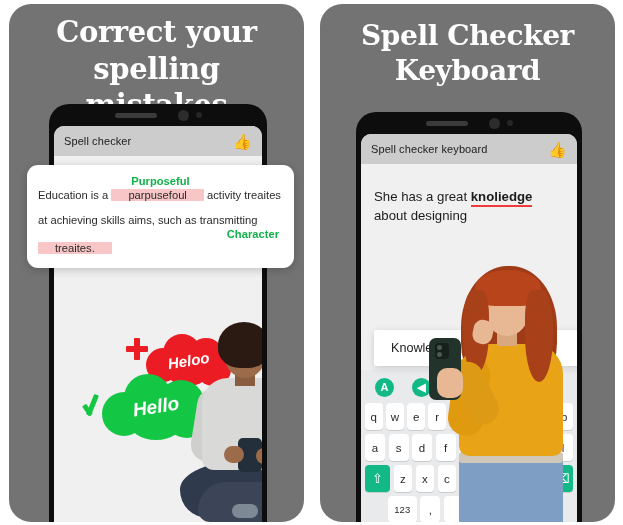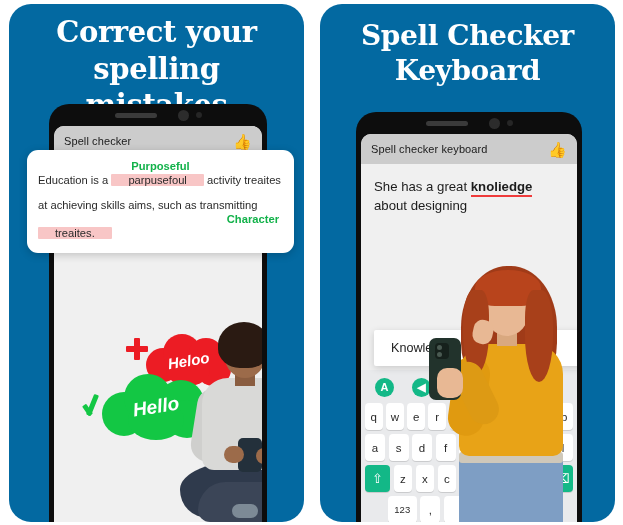--- a/index.html
+++ b/index.html
@@ -8,21 +8,21 @@
     background:#ffffff;
     font-family:"Liberation Sans", sans-serif;
     overflow:hidden;
     position:relative;
   }
   .stage { position:relative; width:623px; height:525px; display:flex; }
 
   
   .panel {
     position:relative;
-    background:#0369a1;
+    background:#737373;
     border-radius:22px;
     overflow:hidden;
     flex:0 0 auto;
   }
   #panel-left  { width:295px; height:518px; margin:4px 0 0 9px; }
   #panel-right { width:295px; height:518px; margin:4px 0 0 16px; }
 
   
   .headline {
     position:absolute; left:0; right:0; top:10px;
@@ -66,21 +66,21 @@
   .appbar {
     height:30px; background:#cccccc;
     display:flex; align-items:center; justify-content:space-between;
     padding:0 10px;
   }
   .appbar-title { font-size:11px; color:#1a1a1a; letter-spacing:.1px; }
   .thumb { font-size:15px; color:#111; line-height:1; }
 
   
   .spell-card {
-    position:absolute; left:18px; top:146px;
+    position:absolute; left:18px; top:161px;
     width:267px;
     background:#ffffff;
     border-radius:11px;
     box-shadow:0 2px 9px rgba(0,0,0,.20);
     padding:9px 11px 12px 11px;
     z-index:6;
     font-size:11.2px;
     color:#2a2a2a;
     line-height:1.26;
   }
@@ -181,21 +181,21 @@
     background:#16211c; border-radius:4px; }
   .w-cam:before, .w-cam:after { content:""; position:absolute; width:5px; height:5px;
     background:#4a5a52; border-radius:50%; left:2px; }
   .w-cam:before { top:2px; } .w-cam:after { top:9px; }
   .w-jeans { position:absolute; left:26px; top:188px; width:104px; height:70px;
     background:#7e9ec4; border-radius:8px 8px 0 0; }
   .w-belt { position:absolute; left:26px; top:188px; width:104px; height:11px;
     background:#cfc8ba; border-radius:3px; }
 
   
-  .msg-body { padding:14px 13px 0 13px; }
+  .msg-body { padding:24px 13px 0 13px; }
   .msg { font-size:13.2px; color:#1c1c1c; line-height:1.42; margin-bottom:17px; }
   .wrong { font-weight:bold; border-bottom:2px solid #ef3b3b; padding-bottom:1px; }
   .right-word { font-weight:bold; color:#11c24f; }
 
   
   .sugg-bar {
     position:absolute; left:13px; top:196px; width:230px; height:36px;
     background:#ffffff;
     box-shadow:0 2px 7px rgba(0,0,0,.16);
     display:flex; align-items:center; gap:30px;

